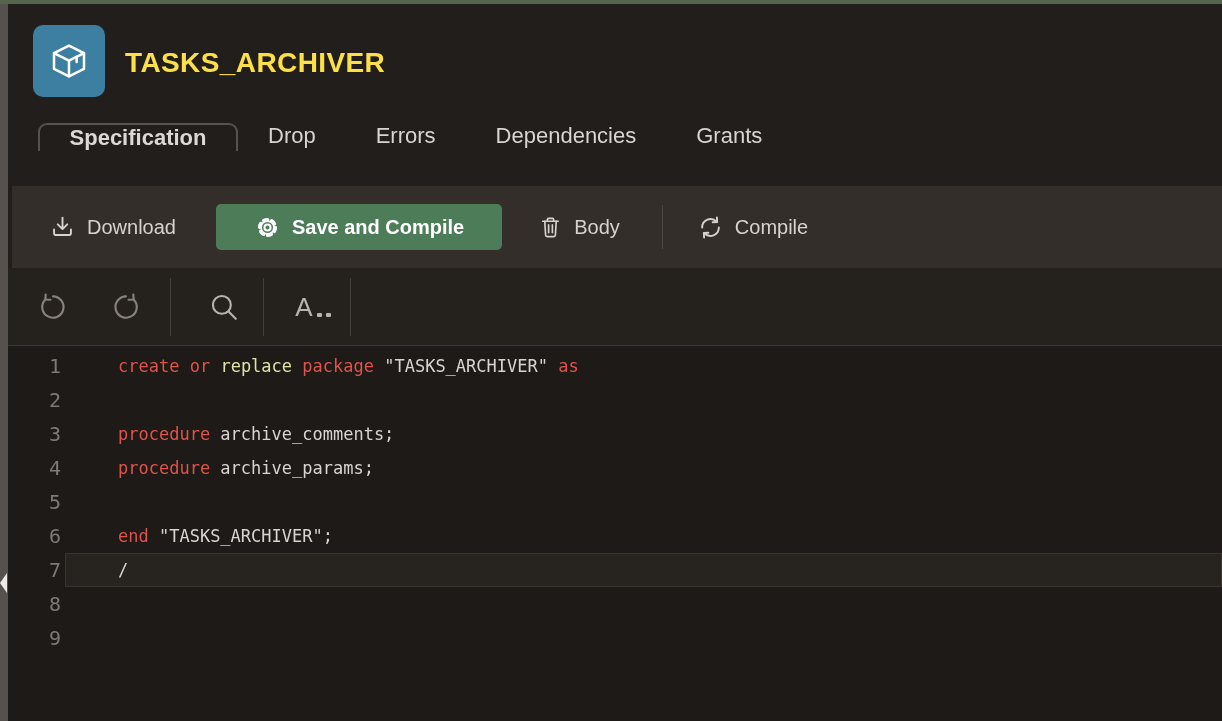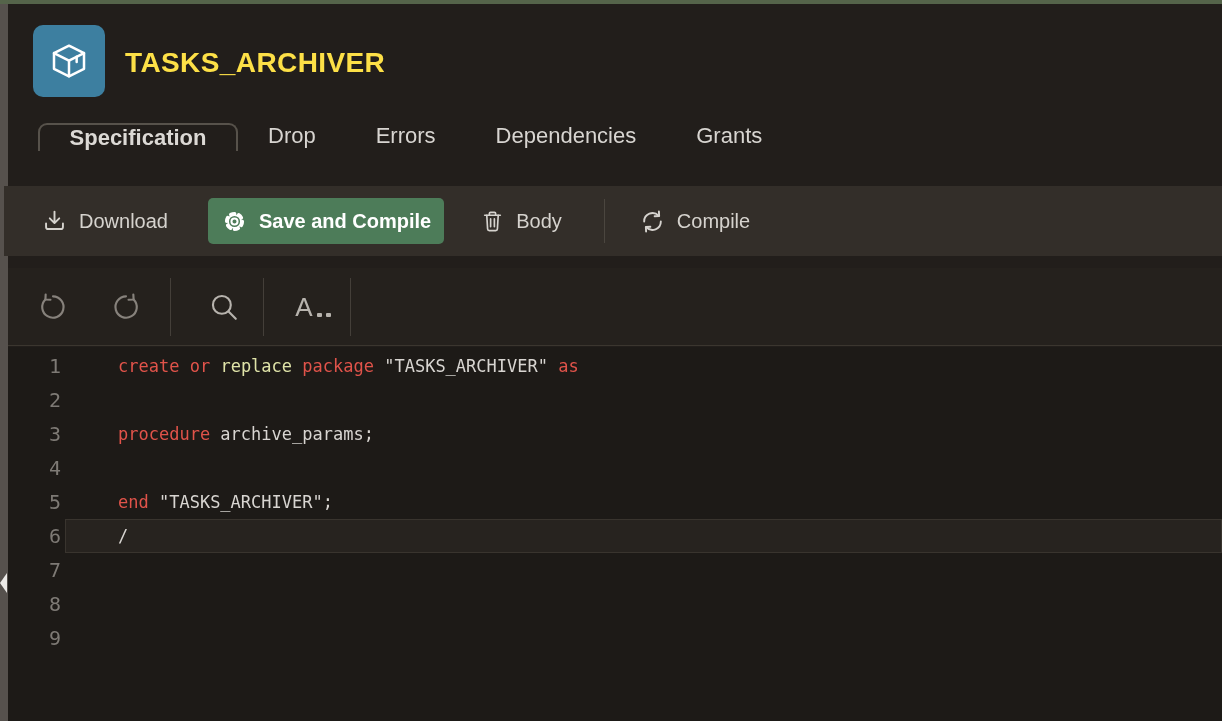--- a/index.html
+++ b/index.html
@@ -25,26 +25,26 @@
   .page-title{position:absolute;left:125px;top:47px;font-size:28px;font-weight:700;color:#fde047;letter-spacing:.4px}
 
   
   .tabbar{position:absolute;left:38px;top:123px;height:63px;display:flex;align-items:flex-start}
   .tab{display:flex;align-items:center;justify-content:center;font-size:22px;color:#d8d5d1;
     padding:0 30px;cursor:pointer;white-space:nowrap}
   .tab.active{width:200px;padding:0;font-weight:700;color:#dcd9d5;background:var(--page-bg);
     border:2px solid #57524b;border-bottom:none;border-radius:9px 9px 0 0}
 
   
-  .toolbar{position:absolute;left:4px;right:0;top:186px;height:70px;background:var(--toolbar-bg);
+  .toolbar{position:absolute;left:12px;right:0;top:186px;height:82px;background:var(--toolbar-bg);
     display:flex;align-items:center;padding-left:37px}
   .tbtn{display:flex;align-items:center;gap:11px;color:#d6d3ce;font-size:20px;cursor:pointer;background:none;border:none;
     font-family:"Liberation Sans", sans-serif}
   .tbtn svg{stroke:#d6d3ce}
-  .btn-green{display:flex;align-items:center;gap:11px;margin-left:40px;height:46px;padding:0 13px;
+  .btn-green{display:flex;align-items:center;gap:11px;margin-left:40px;height:46px;padding:0 38px;
     background:var(--accent-green);border:none;border-radius:5px;color:#ffffff;font-size:20px;font-weight:700;
     cursor:pointer;font-family:"Liberation Sans", sans-serif}
   .btn-green svg{stroke:#ffffff}
   .tb-div{width:1px;height:44px;background:#4b463f;margin-left:42px}
   .ml36{margin-left:36px}.ml34{margin-left:34px}
 
   
   .ed-toolbar{position:absolute;left:8px;right:0;top:268px;height:78px;background:#25211d;
     border-bottom:1px solid #3b362f;display:flex;align-items:center;padding-left:22px}
   .ibtn{width:46px;height:62px;display:flex;align-items:center;justify-content:center;background:none;border:none;cursor:pointer}
@@ -184,18 +184,19 @@
       <div class="gnum">4</div>
       <div class="gnum">5</div>
       <div class="gnum">6</div>
       <div class="gnum">7</div>
       <div class="gnum">8</div>
       <div class="gnum">9</div>
     </div>
   <div class="codecol">
       <div class="cline"><span class="kw">create</span><span class="pl"> </span><span class="kw">or</span><span class="pl"> </span><span class="kw2">replace</span><span class="pl"> </span><span class="kw">package</span><span class="pl"> "TASKS_ARCHIVER" </span><span class="kw">as</span></div>
       <div class="cline"></div>
+      <div class="cline"><span class="kw">procedure</span><span class="pl"> archive_comments;</span></div>
       <div class="cline"><span class="kw">procedure</span><span class="pl"> archive_params;</span></div>
       <div class="cline"></div>
       <div class="cline"><span class="kw">end</span><span class="pl"> "TASKS_ARCHIVER";</span></div>
       <div class="cline active"><span class="pl">/</span></div>
     </div>
 </div>
 
 </body></html>

